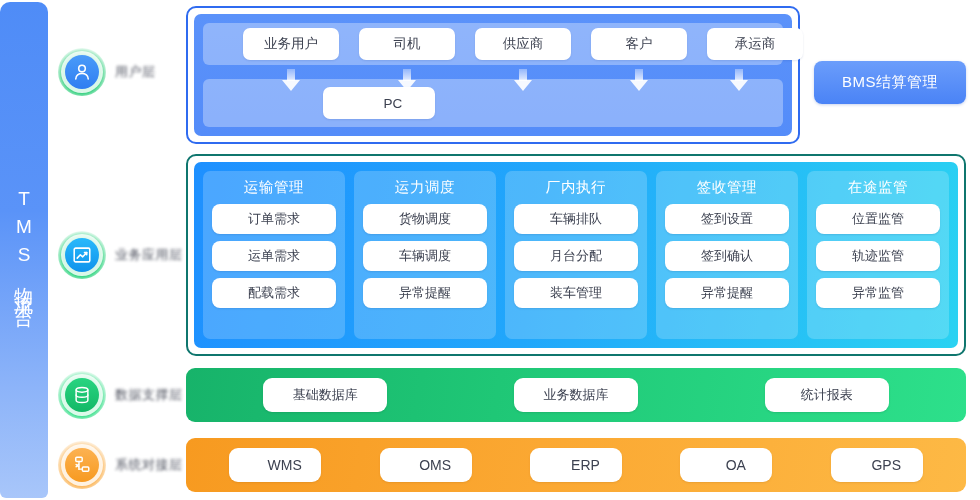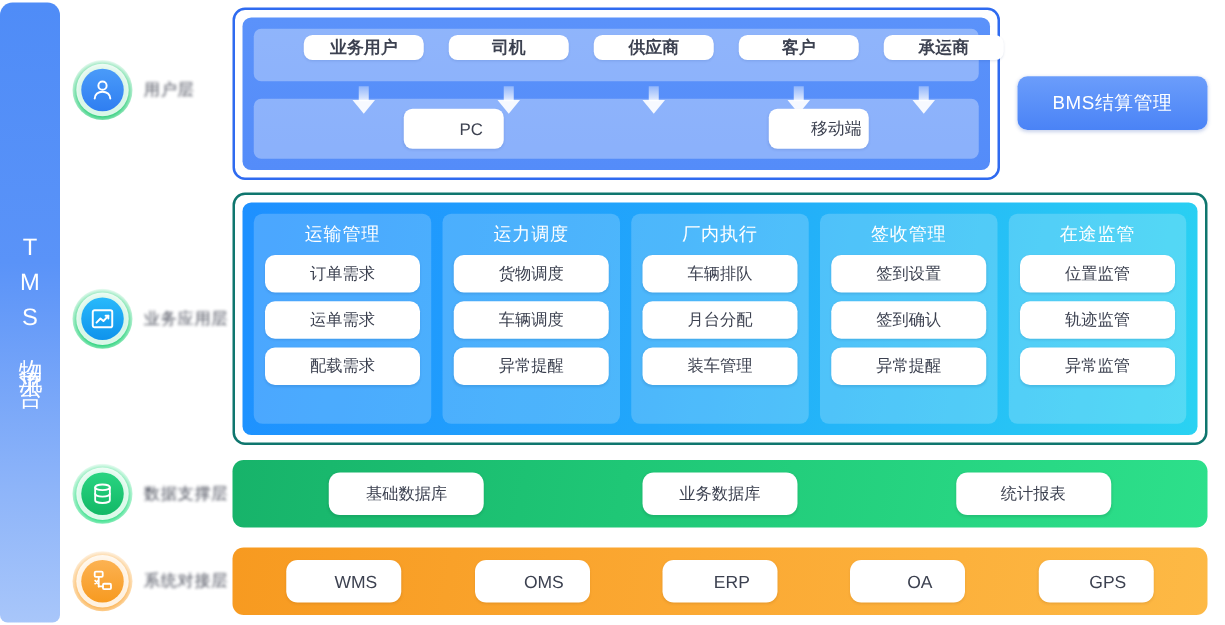--- a/index.html
+++ b/index.html
@@ -104,22 +104,22 @@
 
   .pill {
     position: absolute;
     background: #ffffff;
     border-radius: 7px;
     display: flex; align-items: center; justify-content: center;
     font-size: 13.5px;
     color: #3c4150;
     box-shadow: 0 1px 2px rgba(20,50,120,0.12);
   }
-  .role-pill { top: 5px; height: 20px; width: 96px; font-weight: bold; }
-  .term-pill { top: 8px; height: 32px; width: 80px; padding-left: 28px; }
+  .role-pill { top: 5px; height: 32px; width: 96px; }
+  .term-pill { top: 8px; height: 32px; width: 112px; padding-left: 28px; }
 
   .arrow-down {
     position: absolute;
     width: 18px; height: 22px;
     top: 46px;
   }
   .arrow-down .stem {
     position: absolute; left: 5px; top: 0;
     width: 8px; height: 12px;
     background: linear-gradient(180deg, rgba(255,255,255,0.35), rgba(255,255,255,0.85));
@@ -327,21 +327,20 @@
           <div class="head"></div>
         </div>
       <div class="arrow-down" style="left:527px;">
           <div class="stem"></div>
           <div class="head"></div>
         </div>
     </div>
 
     <div class="user-row" id="user-row-terminals">
       <div class="pill term-pill" style="left:120px;">PC</div>
-      <div class="pill term-pill" style="left:412px;">移动端</div>
     </div>
   </div>
 </div>
 
 <div class="panel" id="bms-box">BMS结算管理</div>
 
 <div class="panel" id="business-panel">
   <div class="inner">
     <div class="biz-col">
       <div class="biz-col-title">运输管理</div>

